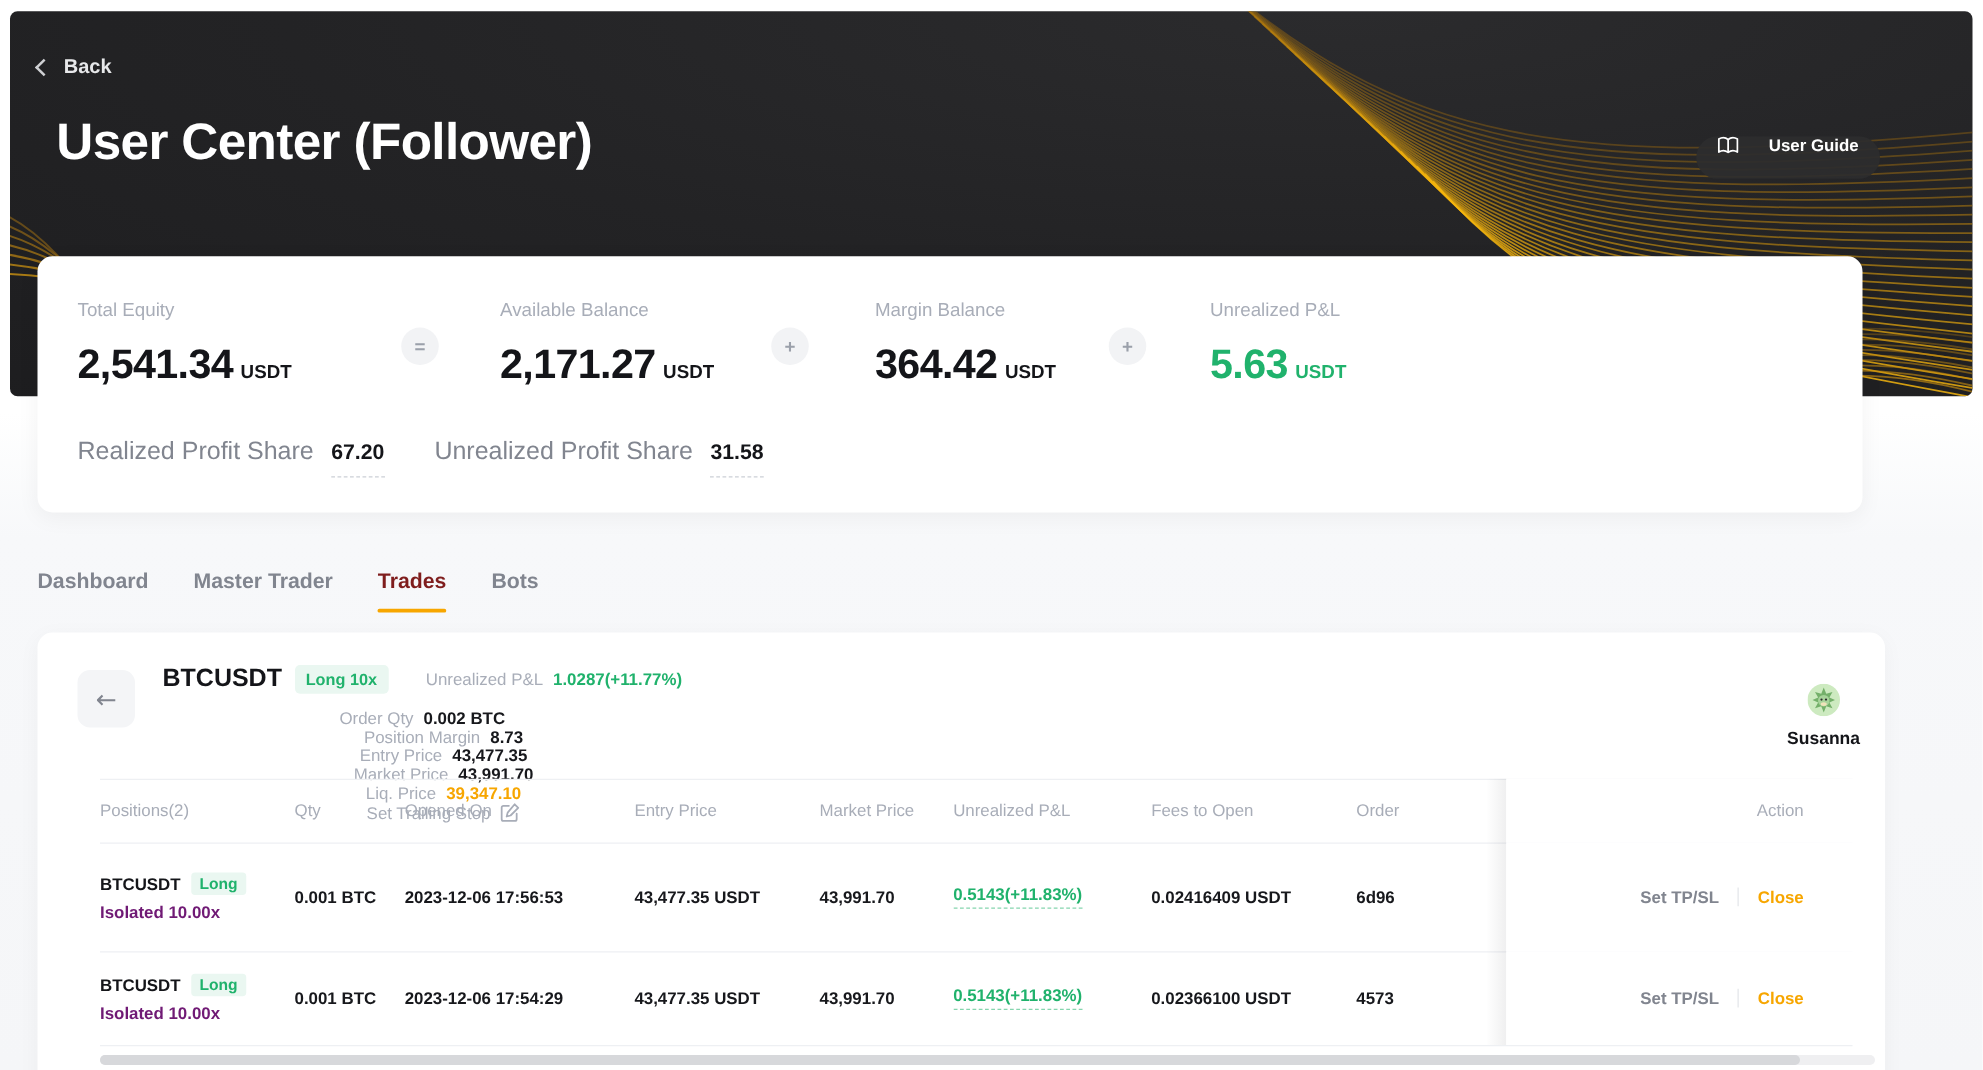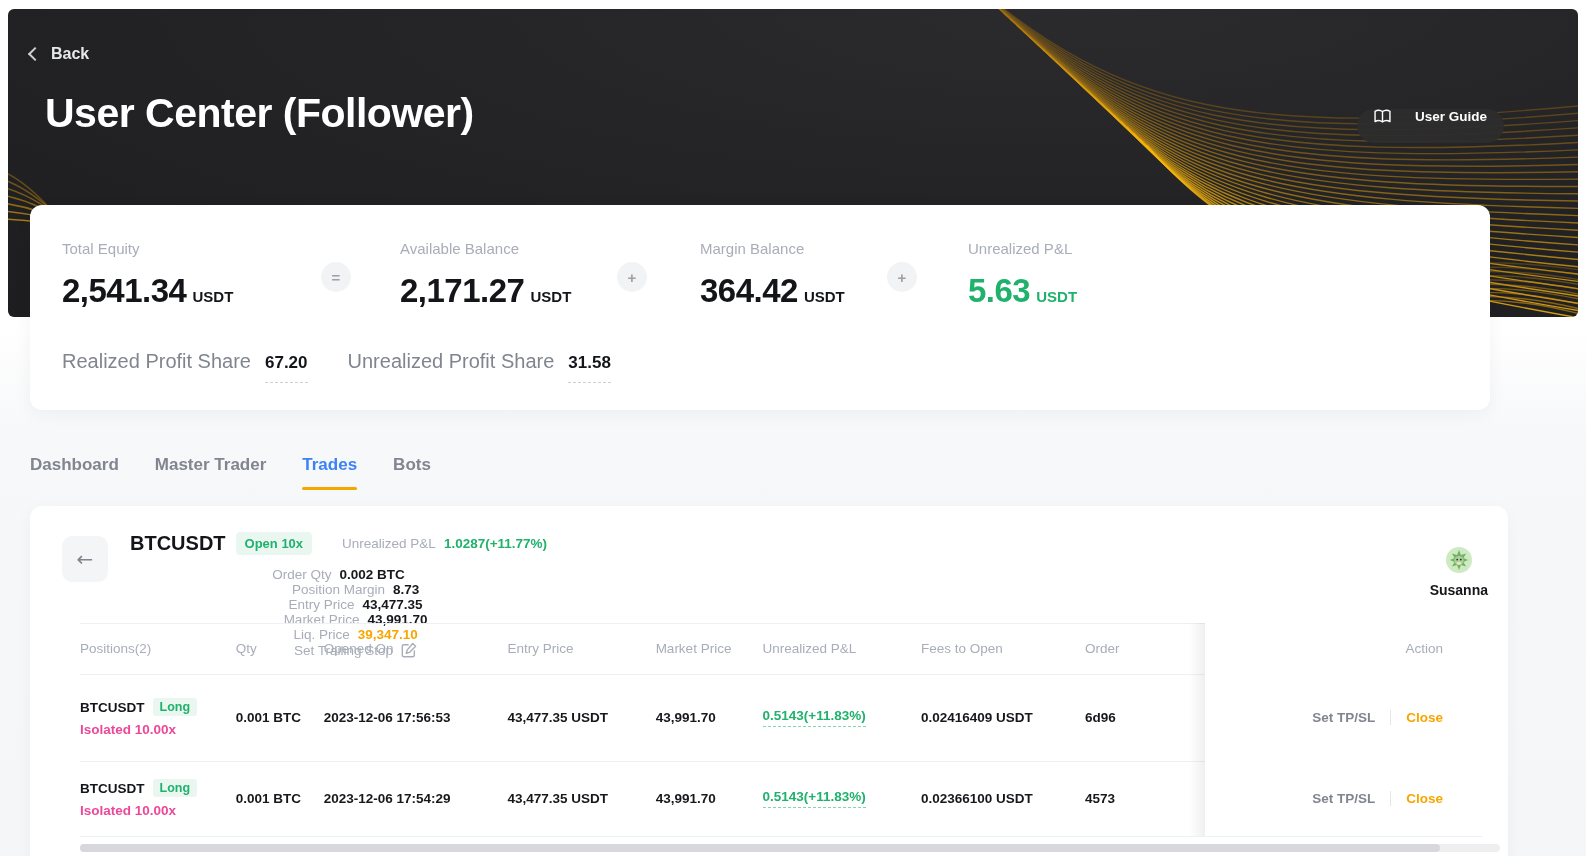--- a/index.html
+++ b/index.html
@@ -56,21 +56,21 @@
   .share-pair + .share-pair { margin-left:40px; }
   .s-label { font-size:20px; color:#81858f; }
   .s-value {
     margin-left:14px; font-size:17px; font-weight:700; color:#141519;
     border-bottom:1.5px dashed #ccd0d6; padding-bottom:9px;
   }
 
   
   .tabs { display:flex; gap:36px; margin:45px 0 0 30px; }
   .tab { font-size:17px; font-weight:700; color:#81858f; padding-bottom:15px; cursor:pointer; position:relative; }
-  .tab.active { color:#3b82f6; }
+  .tab.active { color:#7f1d1d; }
   .tab.active::after {
     content:""; position:absolute; left:0; right:0; bottom:0; height:3px;
     background:#f7a600; border-radius:2px;
   }
 
   
   .main-card {
     position:relative; z-index:4; margin:16px 0 0 30px; width:1478px; height:372px;
     background:#ffffff; border-radius:12px; box-shadow:0 4px 18px rgba(20,21,25,0.04);
     overflow:hidden;
@@ -115,21 +115,21 @@
   .cell { font-size:13.5px; font-weight:700; color:#17181c; white-space:nowrap; }
   .hcell { font-size:13.5px; font-weight:400; color:#a8adb8; white-space:nowrap; }
   .action-zone { width:303px; flex:none; background:#ffffff; position:relative; z-index:3;
     display:flex; align-items:center; justify-content:flex-end; padding-right:65px; }
   .hdr-row { top:0; height:51px; }
   .row-a { top:51px; height:87px; }
   .row-b { top:138px; height:75px; }
   .pos-cell .line1 { display:flex; align-items:center; }
   .pos-sym { font-size:13.5px; font-weight:700; color:#141519; }
   .pos-badge { margin-left:8px; background:#eaf7f1; color:#20b26c; font-size:12.5px; font-weight:600; padding:2px 7px; border-radius:3px; }
-  .pos-mode { margin-top:6px; font-size:13.5px; font-weight:700; color:#ec4899; }
+  .pos-mode { margin-top:6px; font-size:13.5px; font-weight:700; color:#701a75; }
   .pnl-green {
     color:#20b26c; font-weight:700; font-size:13.5px;
     border-bottom:1px dashed rgba(32,178,108,0.55); padding-bottom:3px; display:inline-block;
   }
   .act-tpsl { font-size:13.5px; font-weight:600; color:#81858f; cursor:pointer; }
   .act-div { width:1px; height:15px; background:#e4e6ea; margin:0 15px; }
   .act-close { font-size:13.5px; font-weight:700; color:#f7a600; cursor:pointer; }
 
   
   .hscroll-track {
@@ -262,21 +262,21 @@
 
 <section class="main-card">
 
   <div class="summary">
     <button class="back-btn">
       <span>←</span>
     </button>
     <div class="summary-content">
       <div class="sum-line1">
         <span class="sym">BTCUSDT</span>
-        <span class="side-badge">Open 10x</span>
+        <span class="side-badge">Long 10x</span>
         <span class="upnl-label">Unrealized P&amp;L</span>
         <span class="upnl-value">1.0287(+11.77%)</span>
       </div>
       <div class="sum-line2">
         <div class="f-pair">
           <span class="f-label">Order Qty</span>
           <span class="f-value">0.002 BTC</span>
         </div>
         <div class="f-pair">
           <span class="f-label">Position Margin</span>

